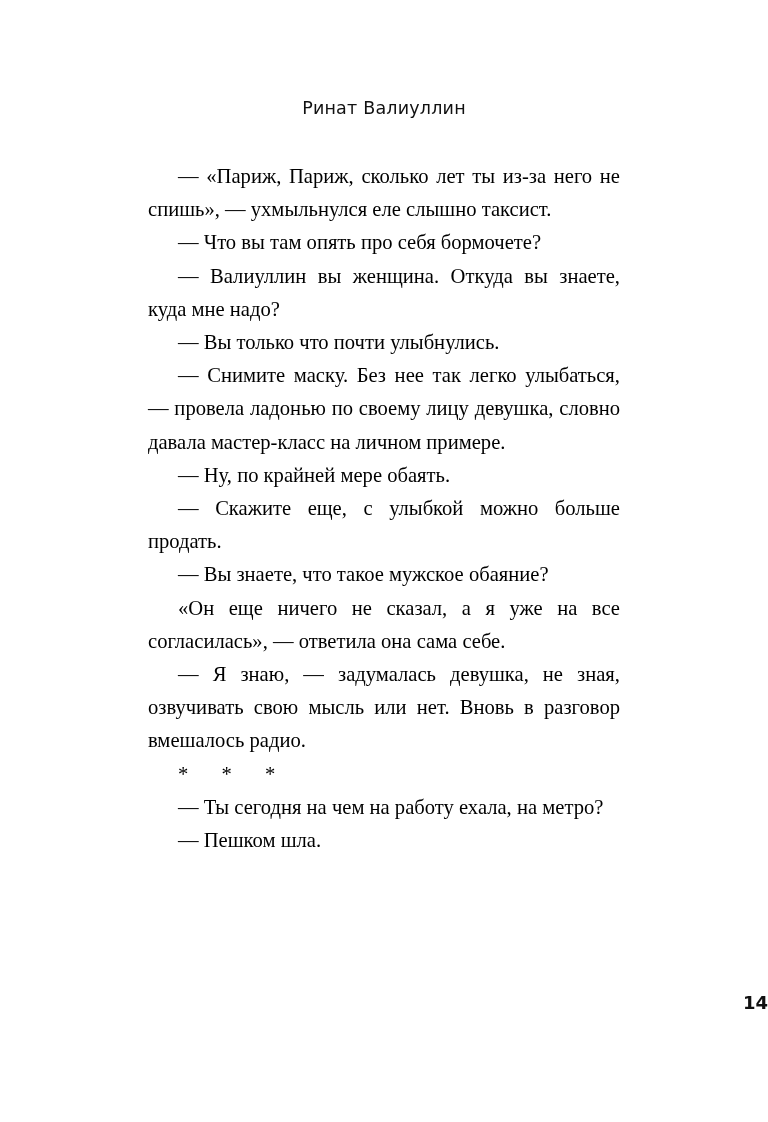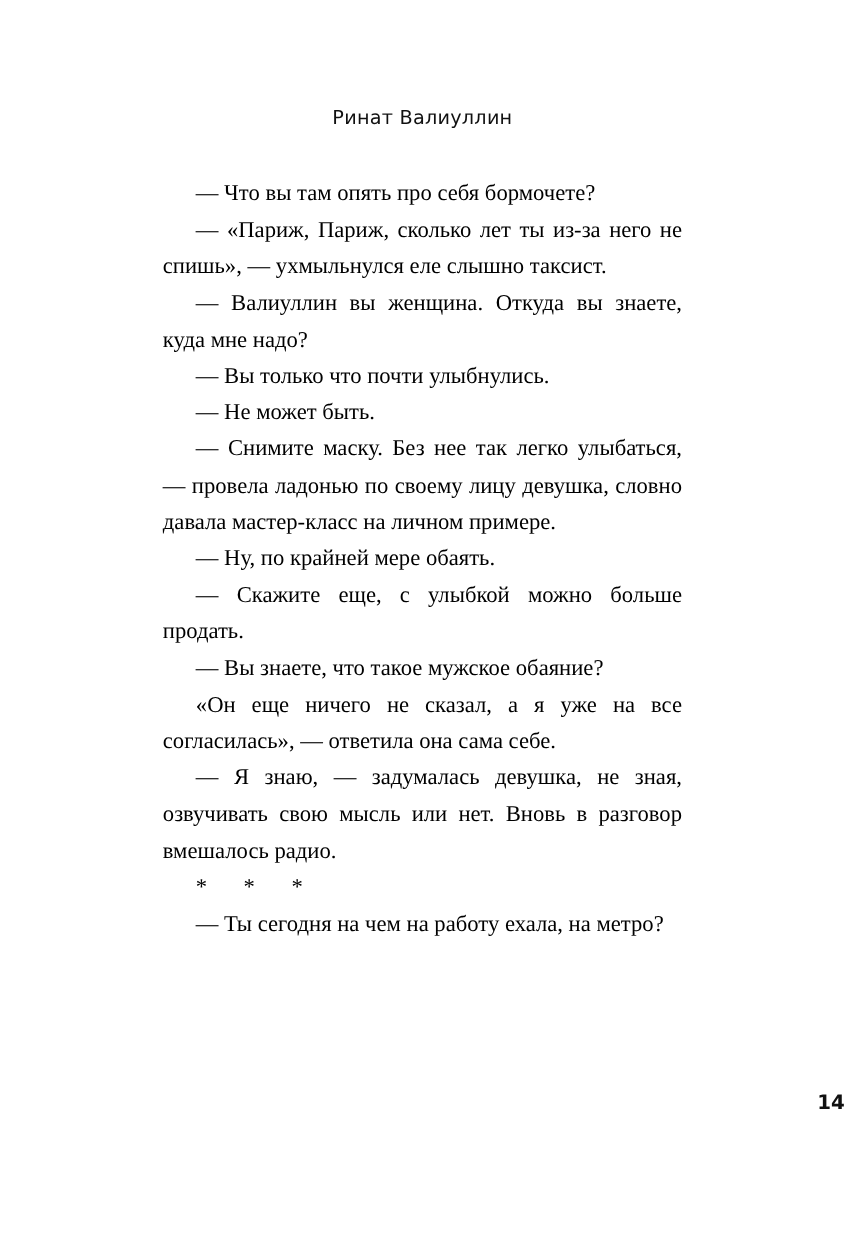--- a/index.html
+++ b/index.html
@@ -69,33 +69,33 @@
 </style>
 </head>
 <body>
 
 <div class="page">
 
   <div class="running-head">Ринат Валиуллин</div>
 
   <div class="body-block">
 
+    <p class="para">— «Париж, Париж, сколько лет ты из-за него не спишь», — ухмыльнулся еле слышно таксист.</p>
     <p class="para">— Что вы там опять про себя бормочете?</p>
-    <p class="para">— «Париж, Париж, сколько лет ты из-за него не спишь», — ухмыльнулся еле слышно таксист.</p>
     <p class="para">— Валиуллин вы женщина. Откуда вы знаете, куда мне надо?</p>
     <p class="para">— Вы только что почти улыбнулись.</p>
-    <p class="para">— Не может быть.</p>
     <p class="para">— Снимите маску. Без нее так легко улыбаться, — провела ладонью по своему лицу девушка, словно давала мастер-класс на личном примере.</p>
     <p class="para">— Ну, по крайней мере обаять.</p>
     <p class="para">— Скажите еще, с улыбкой можно больше продать.</p>
     <p class="para">— Вы знаете, что такое мужское обаяние?</p>
     <p class="para">«Он еще ничего не сказал, а я уже на все согласилась», — ответила она сама себе.</p>
     <p class="para">— Я знаю, — задумалась девушка, не зная, озвучивать свою мысль или нет. Вновь в разговор вмешалось радио.</p>
 
     <p class="para divider">*  *  *</p>
 
     <p class="para italic">— Ты сегодня на чем на работу ехала, на метро?</p>
+    <p class="para italic">— Пешком шла.</p>
 
   </div>
 
   <div class="folio">14</div>
 
 </div>
 
 </body></html>

